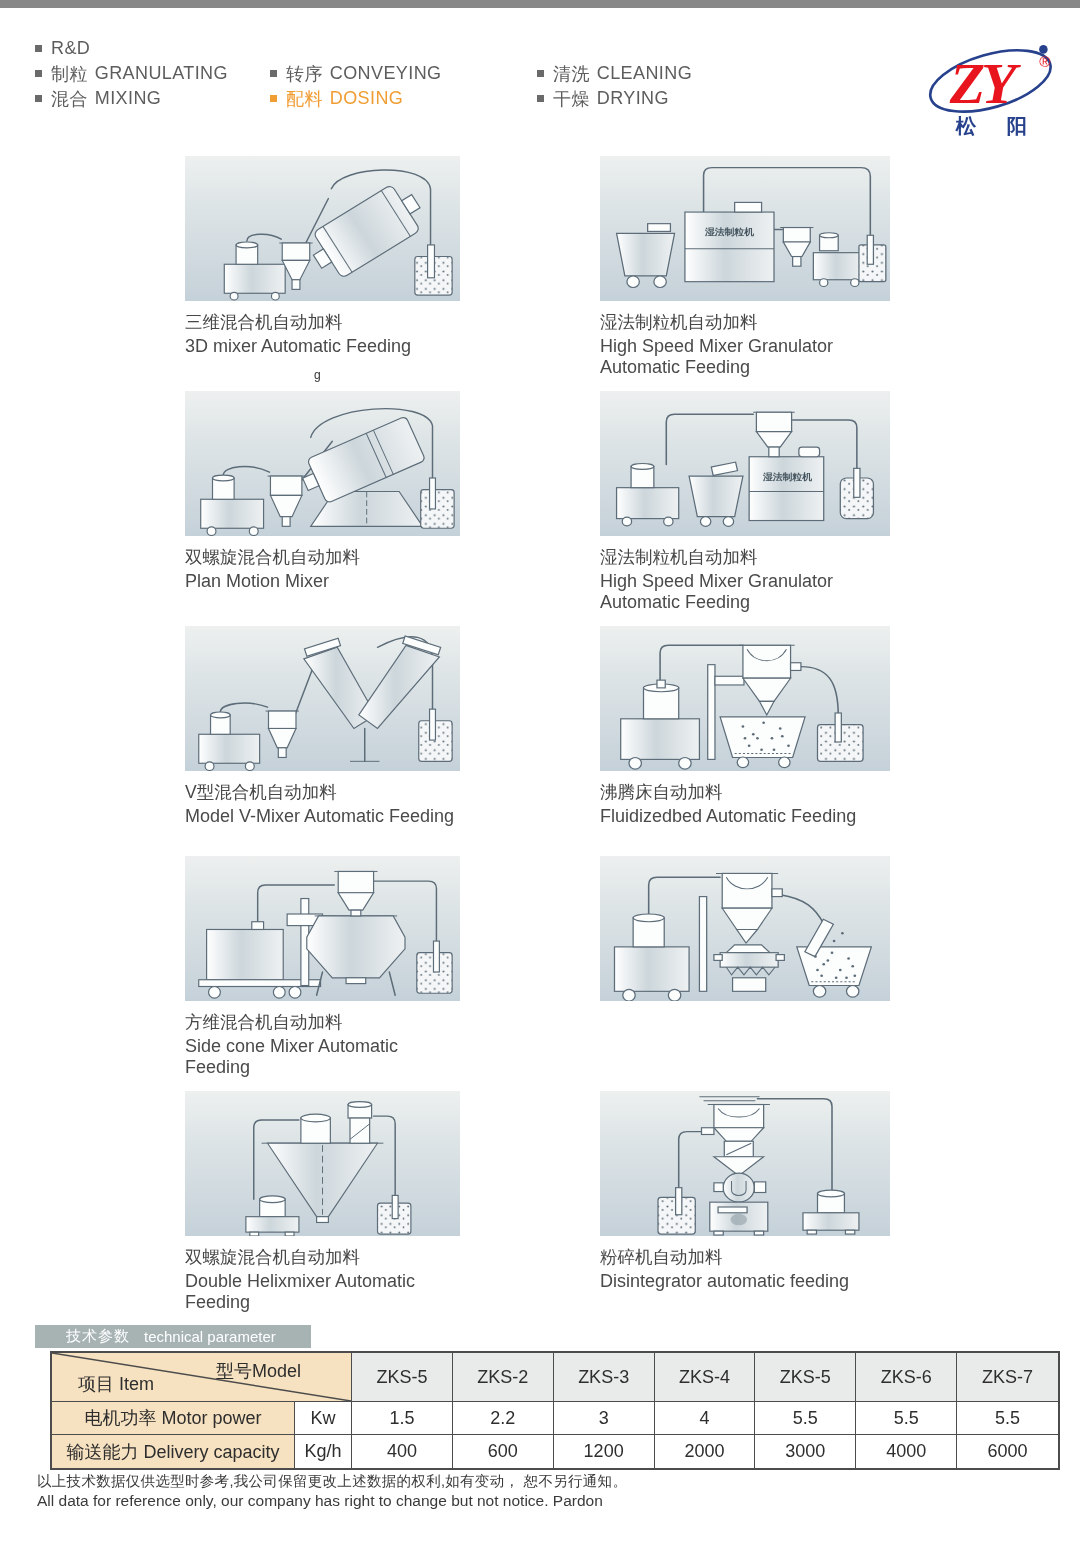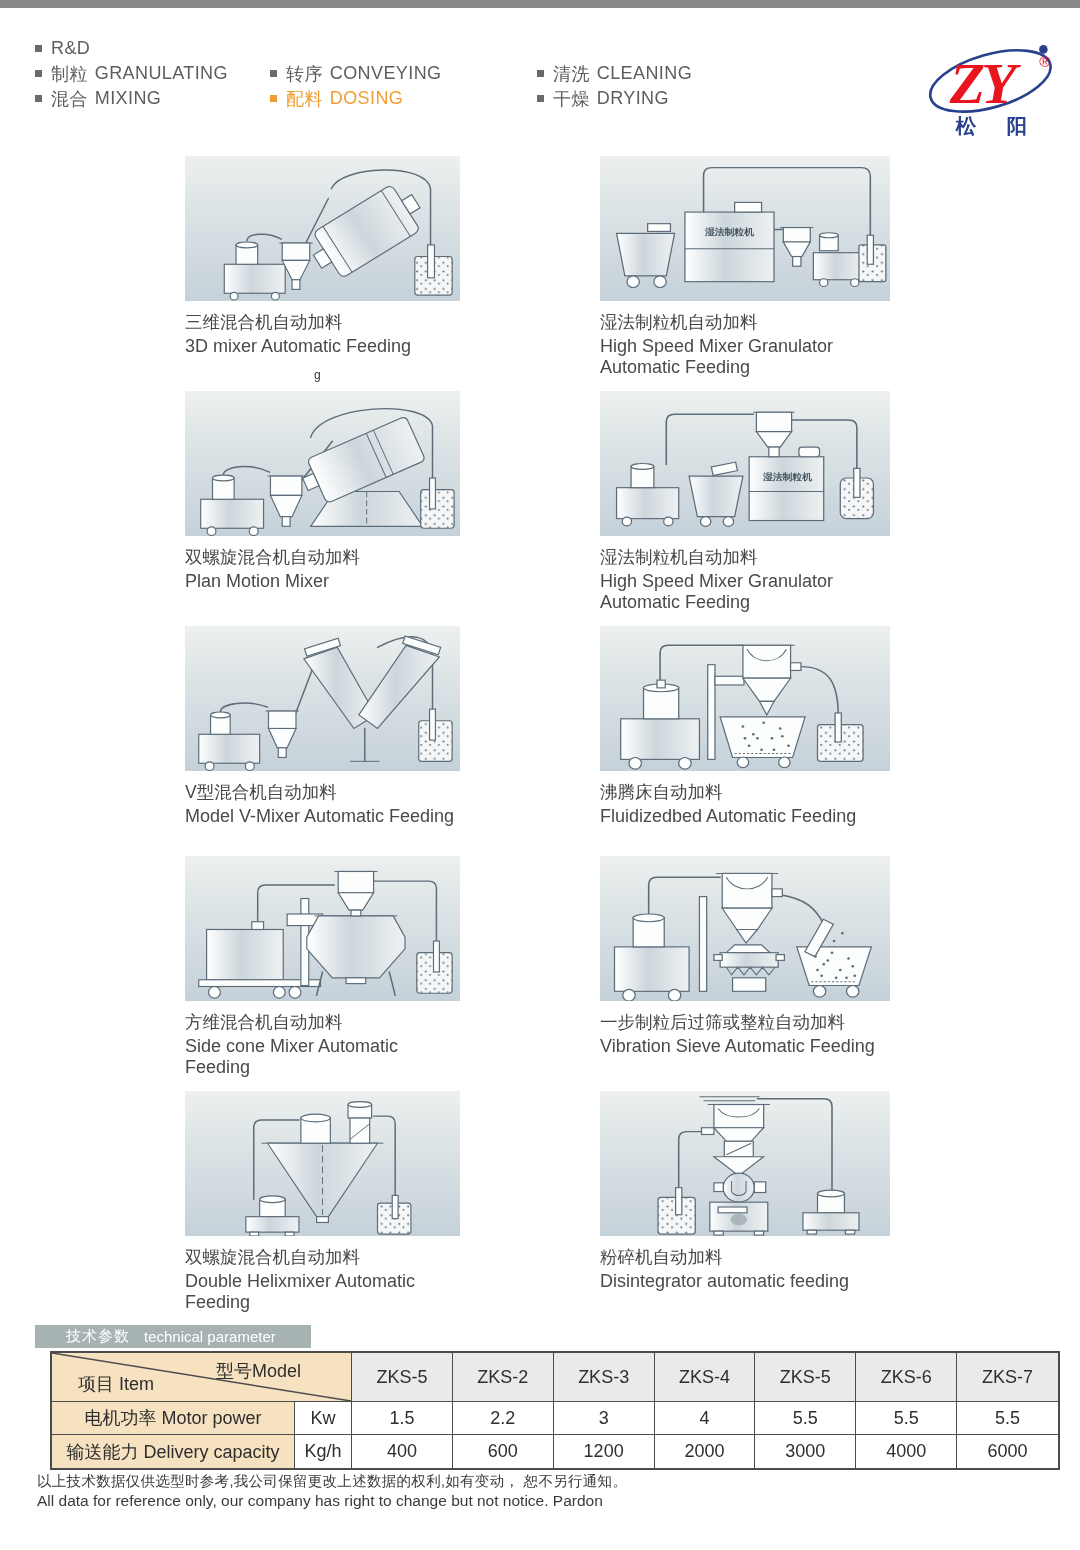--- a/index.html
+++ b/index.html
@@ -417,24 +417,20 @@
           <circle class="dot" cx="238" cy="126" r="1.3"></circle>
             <circle class="dot" cx="220" cy="108" r="1.3"></circle>
           <circle class="dot" cx="244" cy="114" r="1.3"></circle>
             <circle class="dot" cx="210" cy="118" r="1.3"></circle>
           <circle class="dot" cx="226" cy="88" r="1.3"></circle>
             <circle class="dot" cx="234" cy="80" r="1.3"></circle>
         </g>
         <line class="t" x1="204" y1="130" x2="248" y2="130" stroke-dasharray="2 2"></line>
       </svg>
     </div>
-    <div class="cap">
-      <div class="cz">一步制粒后过筛或整粒自动加料</div>
-      <div class="ce">Vibration Sieve Automatic Feeding</div>
-    </div>
   </div>
 
   <div class="fig" style="left:185px;top:1083px;width:275px">
     <div class="panel">
       <svg viewBox="0 0 280 150" preserveAspectRatio="none">
         <path class="p" d="M116,30 H78 Q70,30 70,38 V112"></path>
         <path class="p" d="M192,26 H206 Q214,26 214,34 V110"></path>
         <line class="t" x1="78" y1="54" x2="202" y2="54"></line>
         <polygon class="s" points="84,54 196,54 146,130 134,130"></polygon>
         <line class="t" x1="140" y1="56" x2="140" y2="128" stroke-dasharray="7 4"></line>

